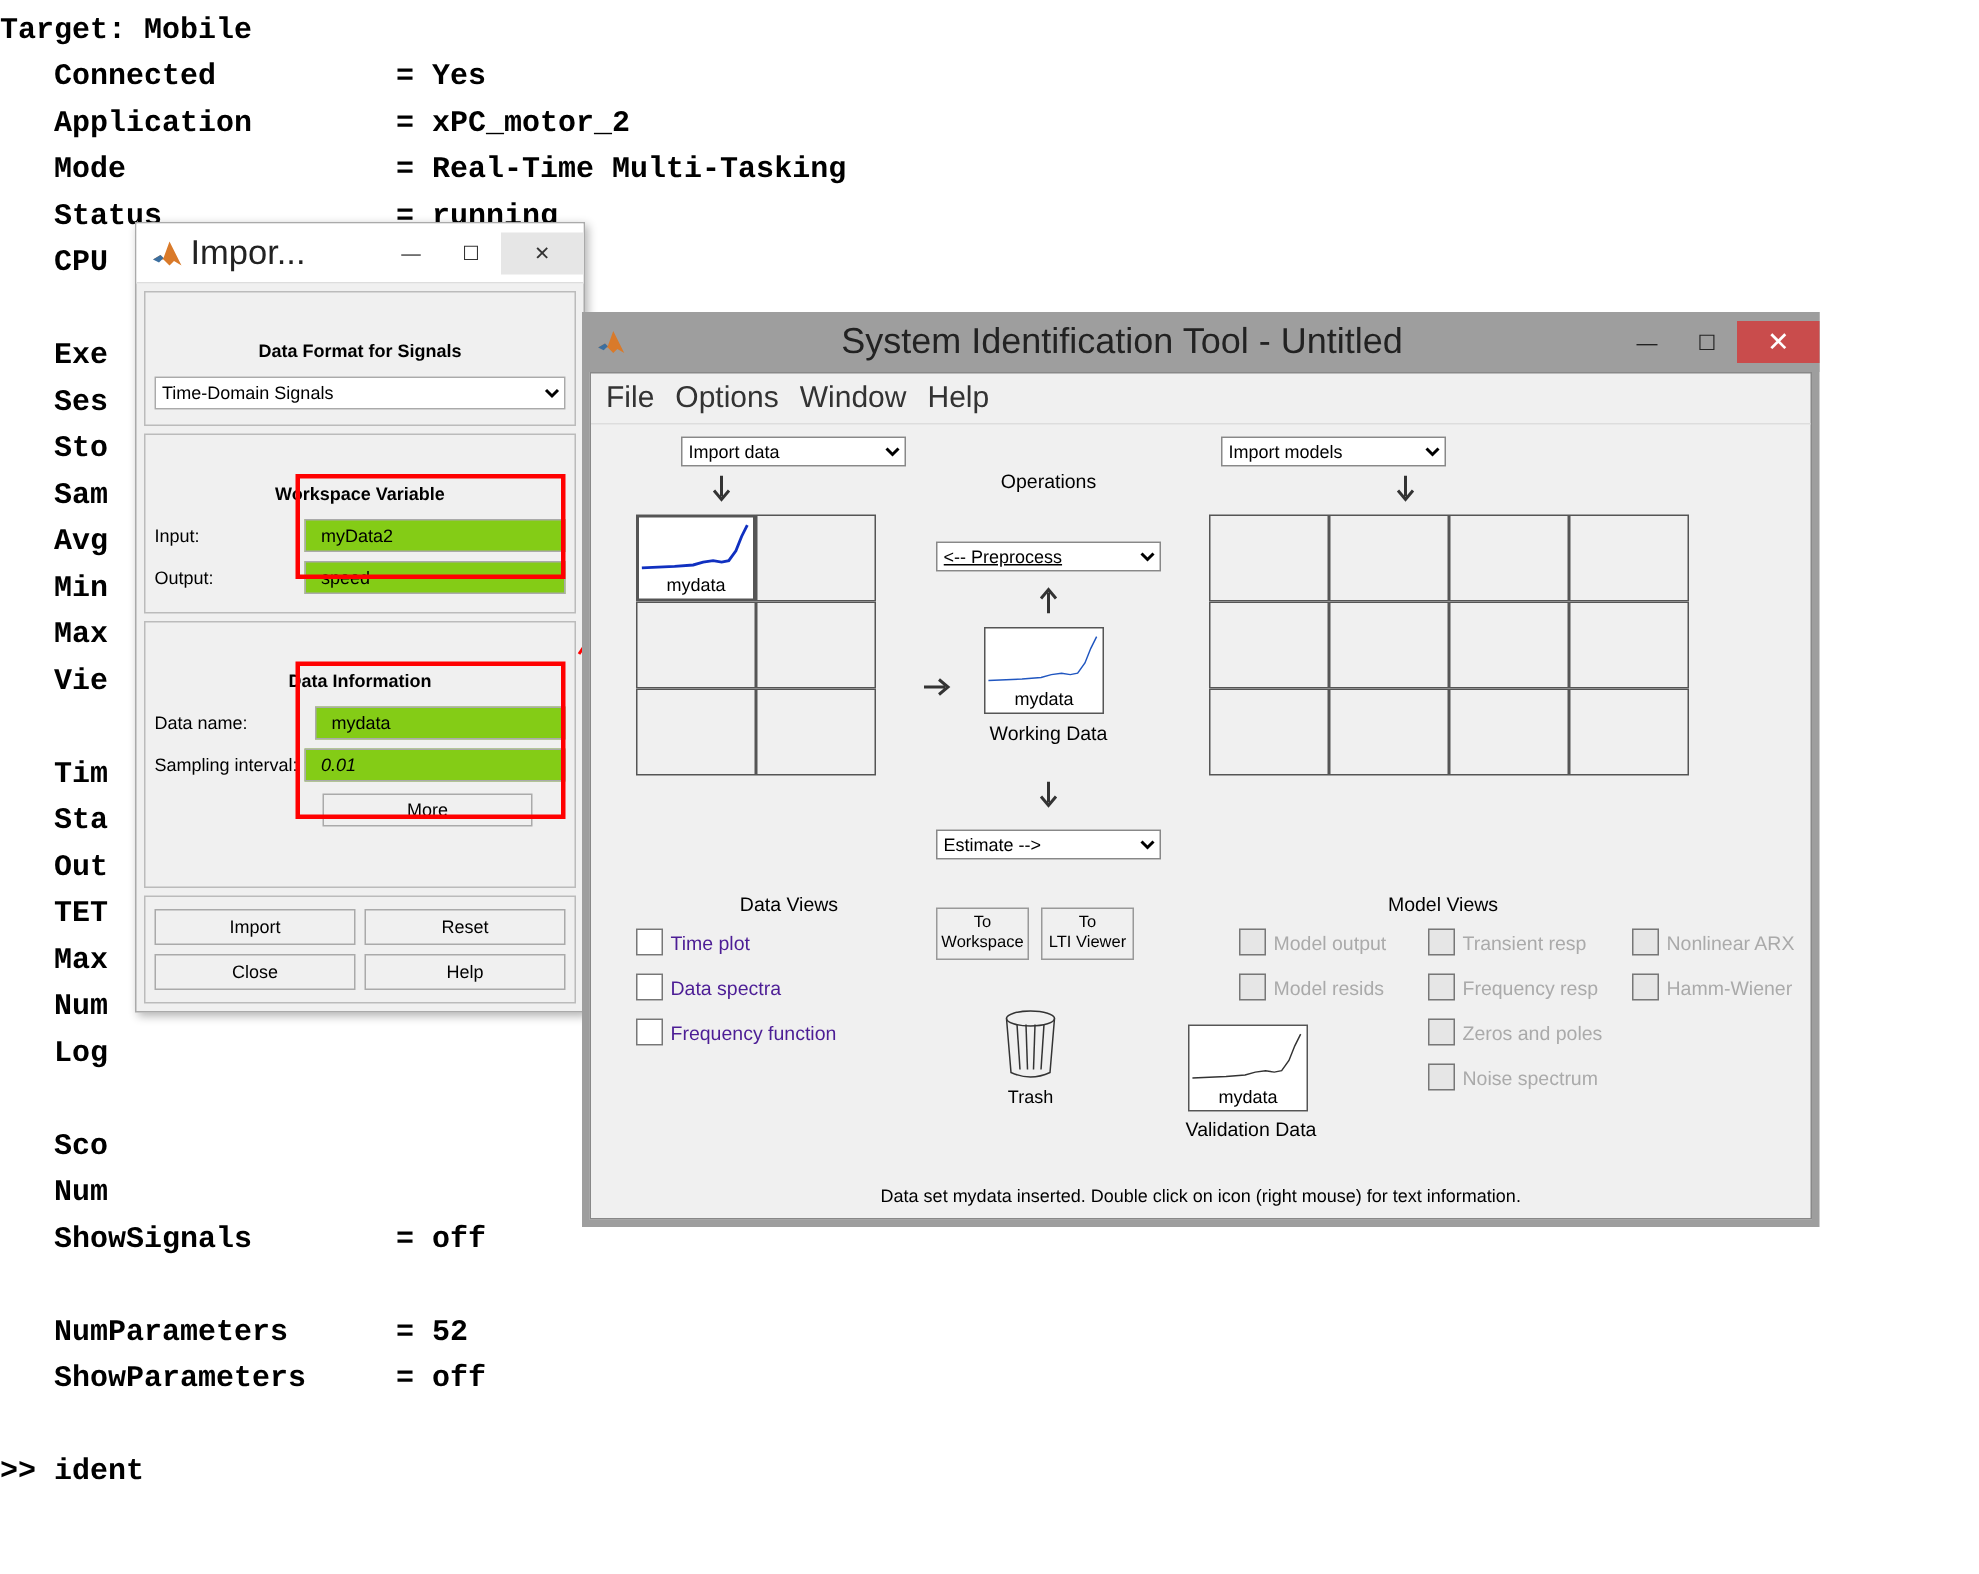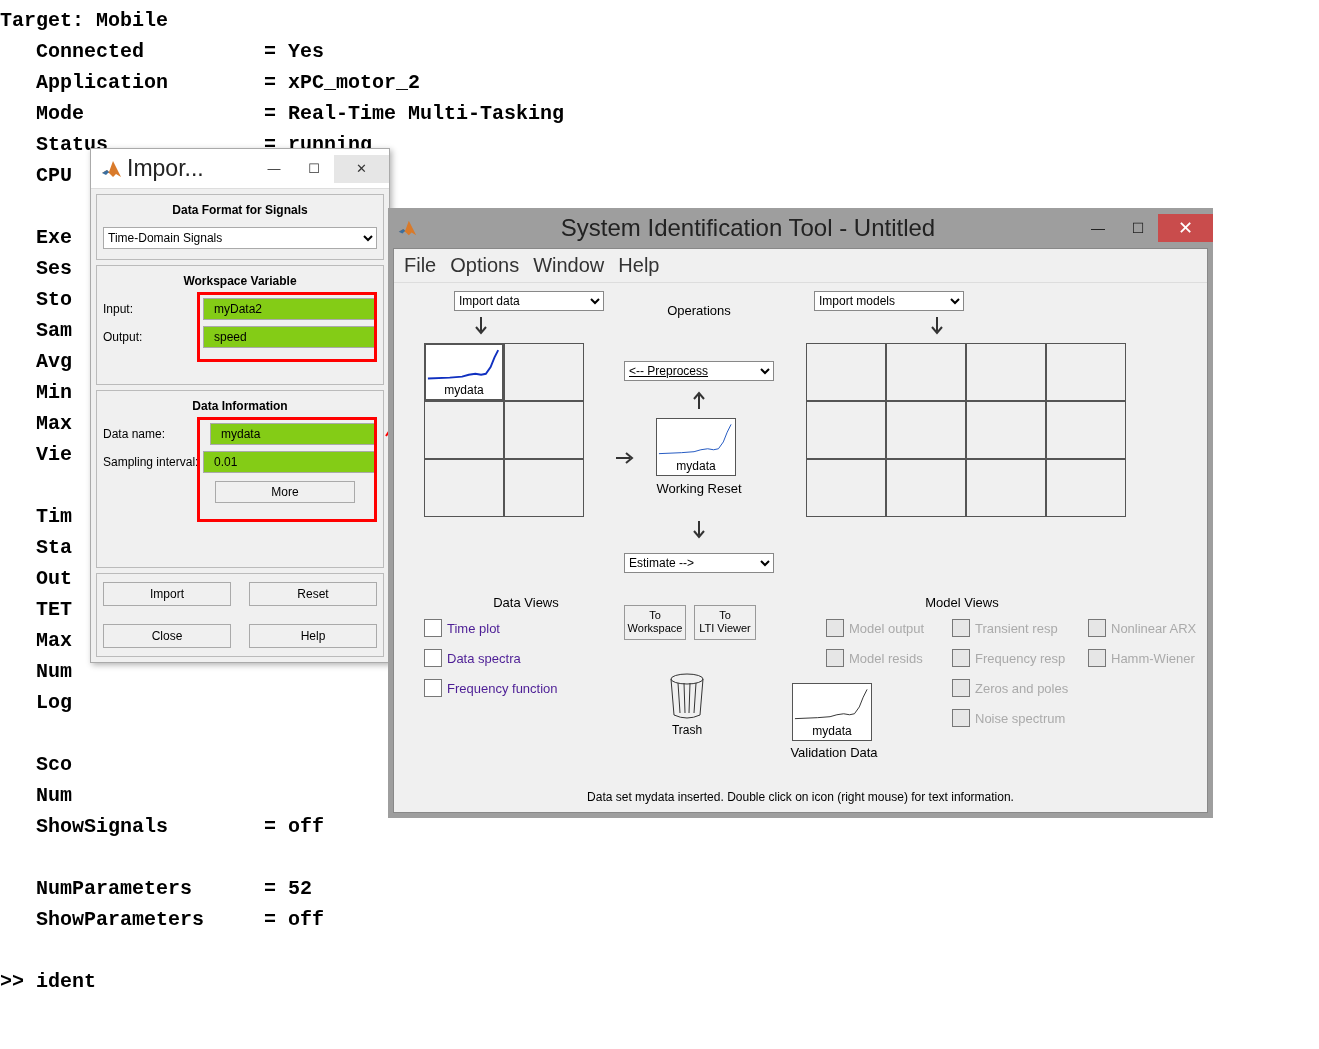--- a/index.html
+++ b/index.html
@@ -52,21 +52,21 @@
 }
 .import-titlebar .winbtn.close { background: #e6e6e6; width: 55px; }
 
 .import-section {
   border: 1px solid #bbb;
   margin: 5px 5px;
   padding: 8px 6px 10px 6px;
   background: #f0f0f0;
   position: relative;
 }
-.import-section .sec-title { text-align: center; font-weight: bold; font-size: 12px; margin-bottom: 10px; }
+.import-section .sec-title { text-align: center; font-weight: bold; font-size: 12px; margin-bottom: 10px; margin-top: 24px; }
 .import-section .row { display: flex; align-items: center; margin-bottom: 6px; }
 .import-section .row label { width: 100px; font-size: 12px; }
 .import-section .row input[type=text] {
   flex: 1; height: 22px; font-size: 12px; padding-left: 10px;
   border: 1px solid #aaa; background: #84cc16;
 }
 .import-section select.full {
   width: 100%; height: 22px; font-size: 12px; border: 1px solid #aaa; background: #fff;
 }
 .redbox {
@@ -77,21 +77,21 @@
   width: 140px; height: 22px; margin: 8px auto 0 112px;
   border: 1px solid #aaa; background: #f0f0f0;
   font-size: 12px; display:flex; align-items:center; justify-content:center;
 }
 
 .import-btns {
   border: 1px solid #bbb;
   margin: 5px 5px;
   padding: 8px 6px;
   background: #f0f0f0;
-  display: grid; grid-template-columns: 1fr 1fr; gap: 18px;
+  display: grid; grid-template-columns: 1fr 1fr; gap: 6px;
 }
 .import-btns button {
   height: 24px; font-size: 12px; border: 1px solid #aaa; background: #f0f0f0;
 }
 
 
 .sit-window {
   position: absolute;
   top: 208px;
   left: 388px;
@@ -224,21 +224,21 @@
   </div>
 
   <div class="import-section" style="height:178px;">
     <div class="sec-title">Data Information</div>
     <div class="row">
       <label>Data name:</label>
       <input type="text" style="margin-left: 38px;" value="mydata">
     </div>
     <div class="row">
       <label>Sampling interval:</label>
-      <input type="text" style="" value="0.01">
+      <input type="text" style=" font-style: italic;" value="0.01">
     </div>
     <div class="redbox" style="top:26px; left:100px; width:180px; height:105px;"></div>
     <div class="more-btn">More</div>
   </div>
 
   <div class="import-btns">
     <button>Import</button>
     <button>Reset</button>
     <button>Close</button>
     <button>Help</button>
@@ -277,21 +277,21 @@
     <div class="sit-body">
 
       <select class="sit-select" style="position:absolute; top:8px; left:12px;margin-left:48px;">
         <option>Import data</option>
       </select>
 
       <select class="sit-select" style="position:absolute; top:8px; left:420px;">
         <option>Import models</option>
       </select>
 
-      <div class="ops-label" style="position:absolute; top:20px; left:255px; width:100px;">Operations</div>
+      <div class="ops-label" style="position:absolute; top:30px; left:255px; width:100px;">Operations</div>
 
       <svg class="arrowdown" style="position:absolute; top:34px; left:80px;" viewBox="0 0 14 20">
           <path d="M7 0 L7 14 M2 10 L7 16 L12 10" stroke="#333" stroke-width="2" fill="none"></path>
         </svg>
       <svg class="arrowdown" style="position:absolute; top:34px; left:536px;" viewBox="0 0 14 20">
           <path d="M7 0 L7 14 M2 10 L7 16 L12 10" stroke="#333" stroke-width="2" fill="none"></path>
         </svg>
 
       <div class="sit-grid" style="position:absolute; top:56px; left:30px;">
         <div class="sit-box" style="border:2px solid #555;">
@@ -318,21 +318,21 @@
       <svg class="arrowright" style="position:absolute; top:168px; left:222px;" viewBox="0 0 20 14">
           <path d="M0 7 L14 7 M10 2 L16 7 L10 12" stroke="#333" stroke-width="2" fill="none"></path>
         </svg>
 
       <div class="sit-box" style="position:absolute; top:135px; left:262px;">
         <svg class="plot" viewBox="0 0 80 40">
             <polyline points="2,34 25,33 38,32 45,30 52,29 58,30 63,29 68,22 72,12 76,4" fill="none" stroke="#2056c0" stroke-width="1"></polyline>
           </svg>
         <div class="lbl">mydata</div>
       </div>
-      <div class="ops-label" style="position:absolute; top:198px; left:255px; width:100px;">Working Reset</div>
+      <div class="ops-label" style="position:absolute; top:198px; left:255px; width:100px;">Working Data</div>
 
       <svg class="arrowdown" style="position:absolute; top:238px; left:298px;" viewBox="0 0 14 20">
           <path d="M7 0 L7 14 M2 10 L7 16 L12 10" stroke="#333" stroke-width="2" fill="none"></path>
         </svg>
 
       <select class="sit-select" style="position:absolute; top:270px; left:230px;">
         <option>Estimate --&gt;</option>
       </select>
 
       <div class="sit-grid4" style="position:absolute; top:56px; left:412px;">

